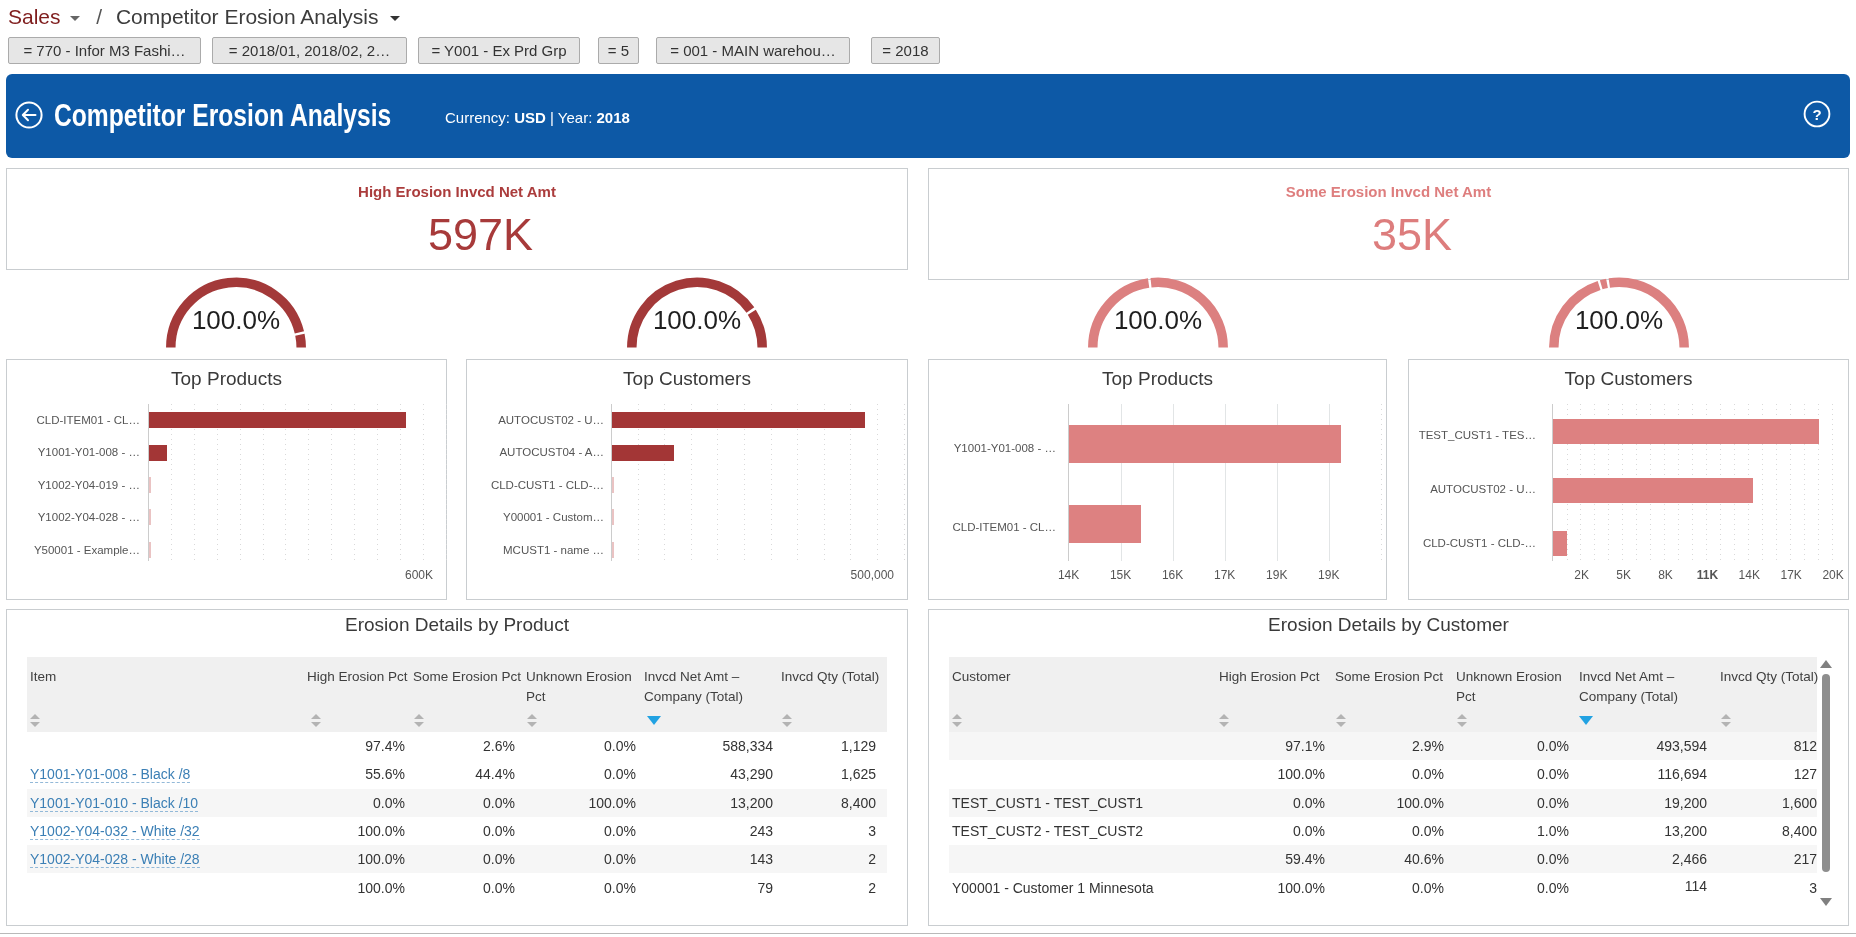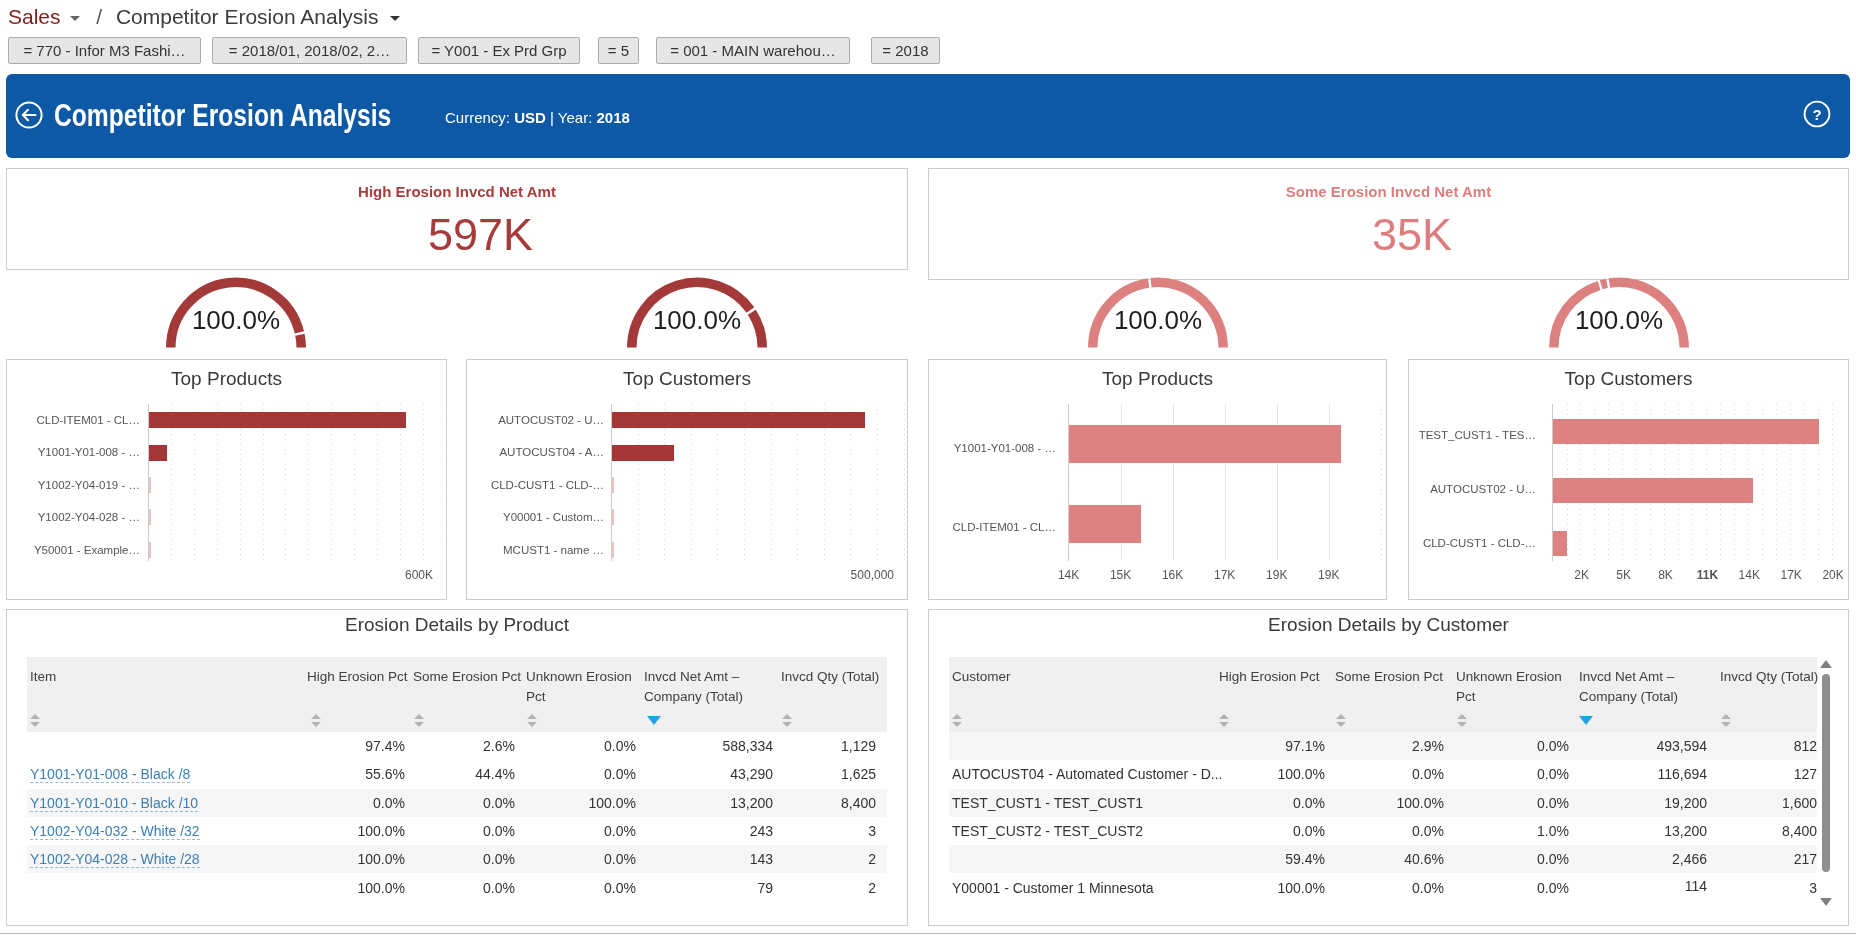--- a/index.html
+++ b/index.html
@@ -280,21 +280,20 @@
     <div class="sort" style="left:407px; top:104px;"></div>
     <div class="sort" style="left:528px; top:104px;"></div>
     <div class="sortblue" style="left:650px; top:106px;"></div>
     <div class="sort" style="left:792px; top:104px;"></div>
     <div class="rowbg" style="left:20px; top:122.0px; width:868px; height:28.3px;"></div>
     <div class="cell r" style="left:256px; width:140px; top:122.0px; line-height:28.3px;">97.1%</div>
     <div class="cell r" style="left:375px; width:140px; top:122.0px; line-height:28.3px;">2.9%</div>
     <div class="cell r" style="left:500px; width:140px; top:122.0px; line-height:28.3px;">0.0%</div>
     <div class="cell r" style="left:638px; width:140px; top:122.0px; line-height:28.3px;">493,594</div>
     <div class="cell r" style="left:748px; width:140px; top:122.0px; line-height:28.3px;">812</div>
-    <div class="cell" style="left:23px; top:150.3px; line-height:28.3px;">AUTOCUST04 - Automated Customer - D...</div>
     <div class="cell r" style="left:256px; width:140px; top:150.3px; line-height:28.3px;">100.0%</div>
     <div class="cell r" style="left:375px; width:140px; top:150.3px; line-height:28.3px;">0.0%</div>
     <div class="cell r" style="left:500px; width:140px; top:150.3px; line-height:28.3px;">0.0%</div>
     <div class="cell r" style="left:638px; width:140px; top:150.3px; line-height:28.3px;">116,694</div>
     <div class="cell r" style="left:748px; width:140px; top:150.3px; line-height:28.3px;">127</div>
     <div class="rowbg" style="left:20px; top:178.6px; width:868px; height:28.3px;"></div>
     <div class="cell" style="left:23px; top:178.6px; line-height:28.3px;">TEST_CUST1 - TEST_CUST1</div>
     <div class="cell r" style="left:256px; width:140px; top:178.6px; line-height:28.3px;">0.0%</div>
     <div class="cell r" style="left:375px; width:140px; top:178.6px; line-height:28.3px;">100.0%</div>
     <div class="cell r" style="left:500px; width:140px; top:178.6px; line-height:28.3px;">0.0%</div>

